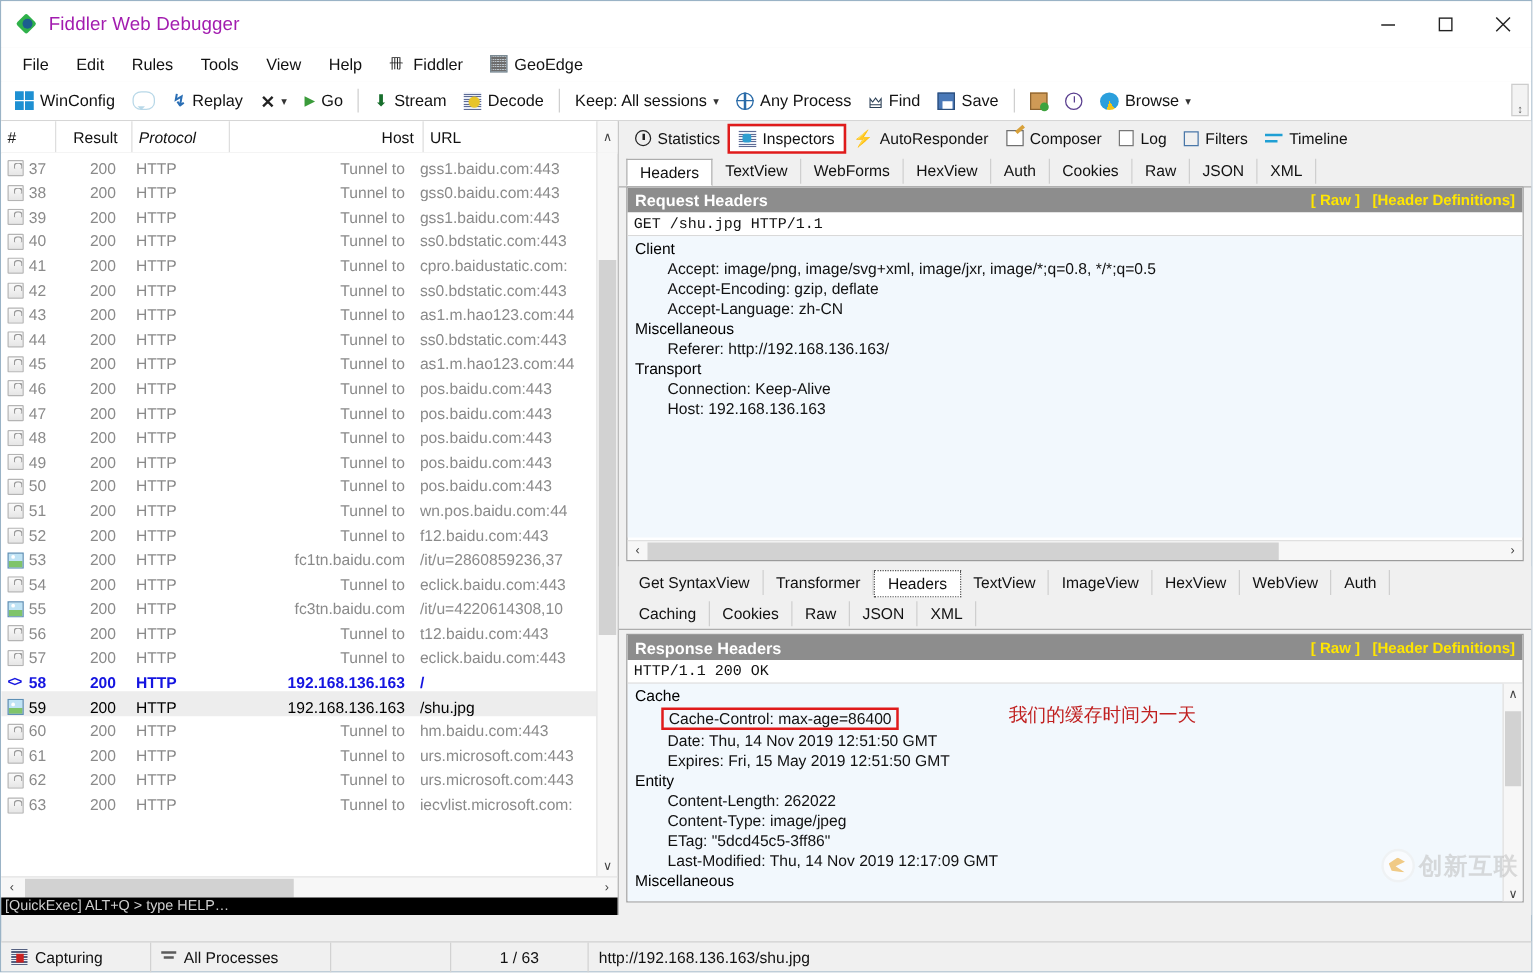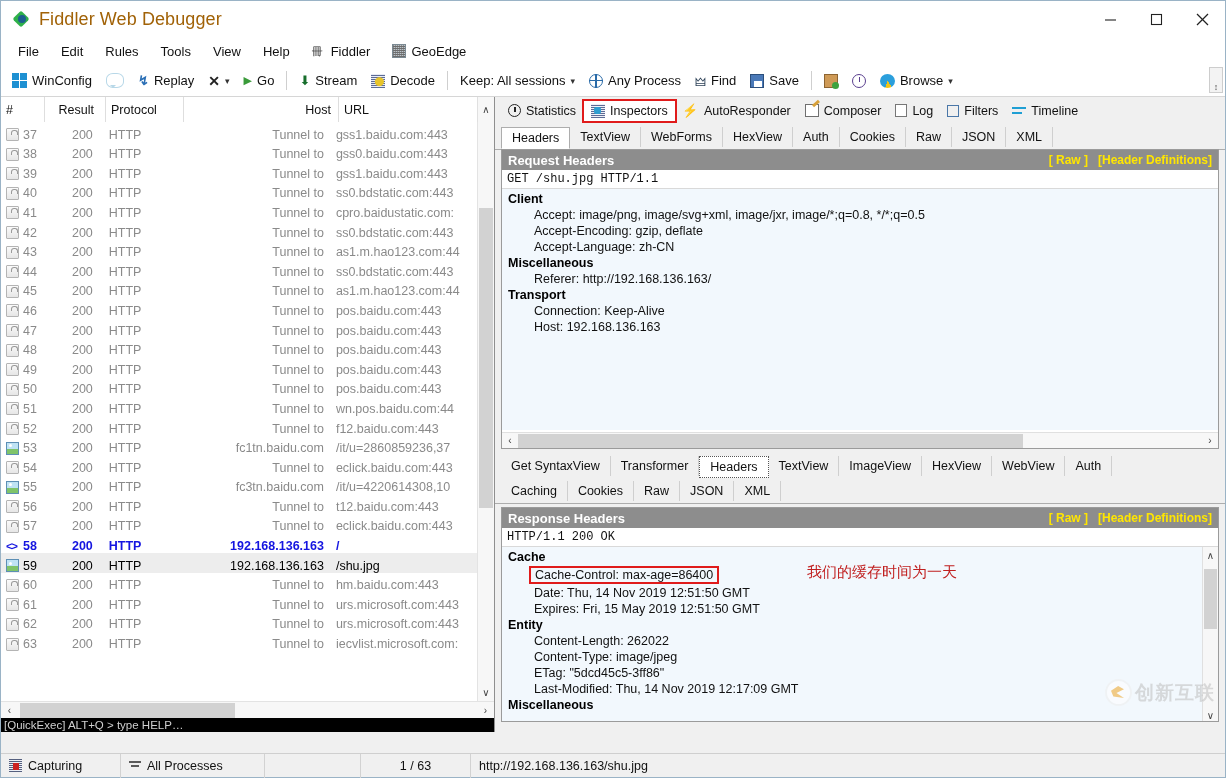--- a/index.html
+++ b/index.html
@@ -4,21 +4,21 @@
 <style>
   html,body{margin:0;padding:0;background:#fff;}
   body{width:1226px;height:778px;overflow:hidden;font-family:"Liberation Sans",sans-serif;font-size:12px;color:#000;}
   .app{position:relative;width:1226px;height:778px;background:#f0f0f0;border:1px solid #9ab3c6;box-sizing:border-box;}
 
   
   .titlebar{height:37px;background:#fff;display:flex;align-items:center;padding-left:12px;box-sizing:border-box;}
   .app-logo{width:17px;height:17px;margin-right:9px;position:relative;flex:0 0 auto;}
   .app-logo .dia{position:absolute;left:0;top:0;width:12px;height:12px;background:#2fb14a;transform:rotate(45deg);margin:2px;border-radius:2px;}
   .app-logo .inner{position:absolute;left:5px;top:4px;width:8px;height:8px;border-radius:50%;background:#1c5e8e;}
-  .app-title{font-size:18px;color:#a16207;letter-spacing:.1px;}
+  .app-title{font-size:15px;color:#a21caf;letter-spacing:.1px;}
   .winbtns{margin-left:auto;display:flex;height:37px;}
   .winbtn{width:46px;height:37px;display:flex;align-items:center;justify-content:center;font-size:15px;color:#222;}
   .winbtn svg{display:block;}
 
   
   .menubar{height:27px;display:flex;align-items:center;padding-left:6px;background:#fff;font-size:13px;color:#111;}
   .menubar .mi{padding:3px 11px;display:flex;align-items:flex-start;gap:5px;}
   .mini-ico{width:14px;height:14px;display:inline-block;position:relative;}
   .ico-fiddler{font-size:11px;line-height:14px;color:#222;}
   .ico-geo{width:14px;height:14px;background:
@@ -55,21 +55,21 @@
   
   .body{display:flex;height:635px;background:#f0f0f0;}
   .left{width:494px;position:relative;background:#fff;border-right:1px solid #8f8f8f;box-sizing:border-box;}
   .right{flex:1;position:relative;background:#f0f0f0;}
 
   
   .cols{height:25px;display:flex;align-items:center;background:#fff;border-bottom:1px solid #d3d3d3;font-size:12.5px;color:#111;position:relative;}
   .col{height:25px;display:flex;align-items:center;border-right:1px solid #dedede;box-sizing:border-box;padding:0 5px;}
   .c-num{width:44px;}
   .c-res{width:61px;justify-content:flex-end;padding-right:11px;}
-  .c-pro{width:78px;}
+  .c-pro{width:78px;font-style:italic;}
   .c-host{width:155px;justify-content:flex-end;padding-right:7px;}
   .c-url{width:140px;}
   .cols .vsb-top{position:absolute;right:0;top:0;width:17px;height:25px;background:#f7f7f7;border-left:1px solid #e0e0e0;display:flex;align-items:center;justify-content:center;font-size:10px;color:#444;box-sizing:border-box;}
   .rows{position:absolute;top:25px;left:0;right:17px;bottom:31px;overflow:hidden;background:#fff;}
   .srow{height:19.6px;display:flex;align-items:flex-end;font-size:12.5px;color:#8a8a8a;}
   .srow.doc{color:#1414e0;font-weight:bold;}
   .srow.sel{background:#ededed;color:#000;font-weight:normal;}
   .cell{display:flex;align-items:center;box-sizing:border-box;padding:0 5px;overflow:hidden;white-space:nowrap;}
   .cell.num{width:44px;gap:4px;}
   .cell.res{width:61px;justify-content:flex-end;padding-right:11px;}
@@ -112,21 +112,21 @@
   .stabs{height:25px;display:flex;align-items:center;background:#f0f0f0;padding-left:6px;font-size:12.5px;border-bottom:1px solid #adadad;}
   .stab{padding:3px 10px;color:#111;border-right:1px solid #cfcfcf;}
   .stab.active{background:#fff;border:1px solid #adadad;border-bottom:1px solid #fff;box-sizing:border-box;position:relative;top:1px;font-weight:normal;}
 
   
   .pane{position:absolute;left:6px;right:6px;background:#fff;border:1px solid #9b9b9b;box-sizing:border-box;overflow:hidden;}
   .pane-title{height:20px;background:#8d8d8d;color:#fff;font-weight:bold;font-size:13px;display:flex;align-items:center;padding:0 6px;box-sizing:border-box;}
   .pane-title .links{margin-left:auto;display:flex;gap:10px;color:#ffe600;font-weight:bold;font-size:12px;}
   .reqline{height:19px;background:#fff;border-bottom:1px solid #d9d9d9;font-family:"Liberation Mono",monospace;font-size:12px;display:flex;align-items:center;padding-left:5px;box-sizing:border-box;color:#111;}
   .hbody{background:#f2f8fd;padding:2px 0 0 0;position:relative;}
-  .hgroup{font-weight:bold;font-size:12.5px;padding:1px 0 1px 6px;color:#000;}
+  .hgroup{font-weight:normal;font-size:12.5px;padding:1px 0 1px 6px;color:#000;}
   .hitem{font-size:12.5px;padding:1px 0 1px 32px;color:#111;white-space:nowrap;overflow:hidden;}
   .hsb-h{position:absolute;left:0;right:0;bottom:0;height:16px;background:#f7f7f7;border-top:1px solid #e0e0e0;display:flex;align-items:center;box-sizing:border-box;}
   .hsb-h .ar{width:16px;text-align:center;font-size:10px;color:#444;}
   .hsb-h .track{flex:1;position:relative;height:14px;}
   .hsb-h .thumb{position:absolute;left:0;top:0;width:505px;height:14px;background:#d2d2d2;}
   .hsb-v{position:absolute;right:0;top:0;bottom:0;width:16px;background:#f7f7f7;border-left:1px solid #e0e0e0;box-sizing:border-box;}
   .hsb-v .up,.hsb-v .dn{height:16px;display:flex;align-items:center;justify-content:center;font-size:10px;color:#444;}
   .hsb-v .thumb{position:absolute;left:1px;right:1px;top:22px;height:60px;background:#d2d2d2;}
 
   .cc-box{display:inline-block;border:2px solid #e01b1b;padding:0 4px;margin-left:-5px;}

